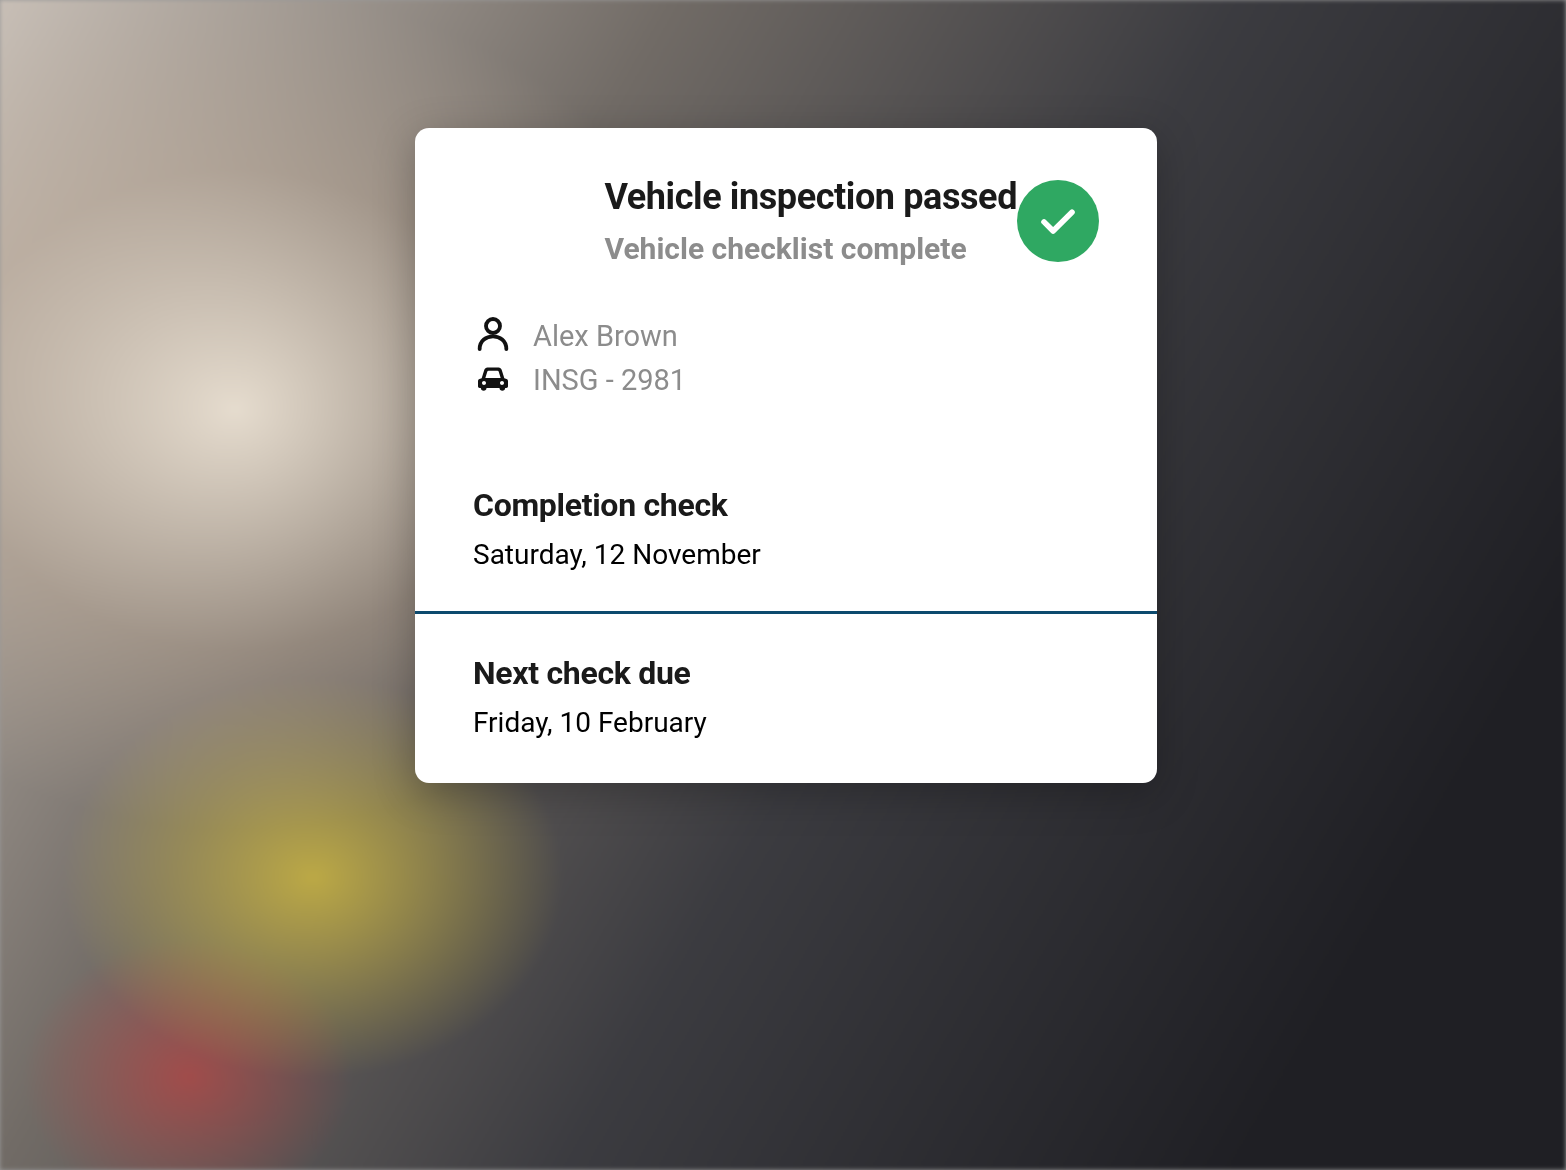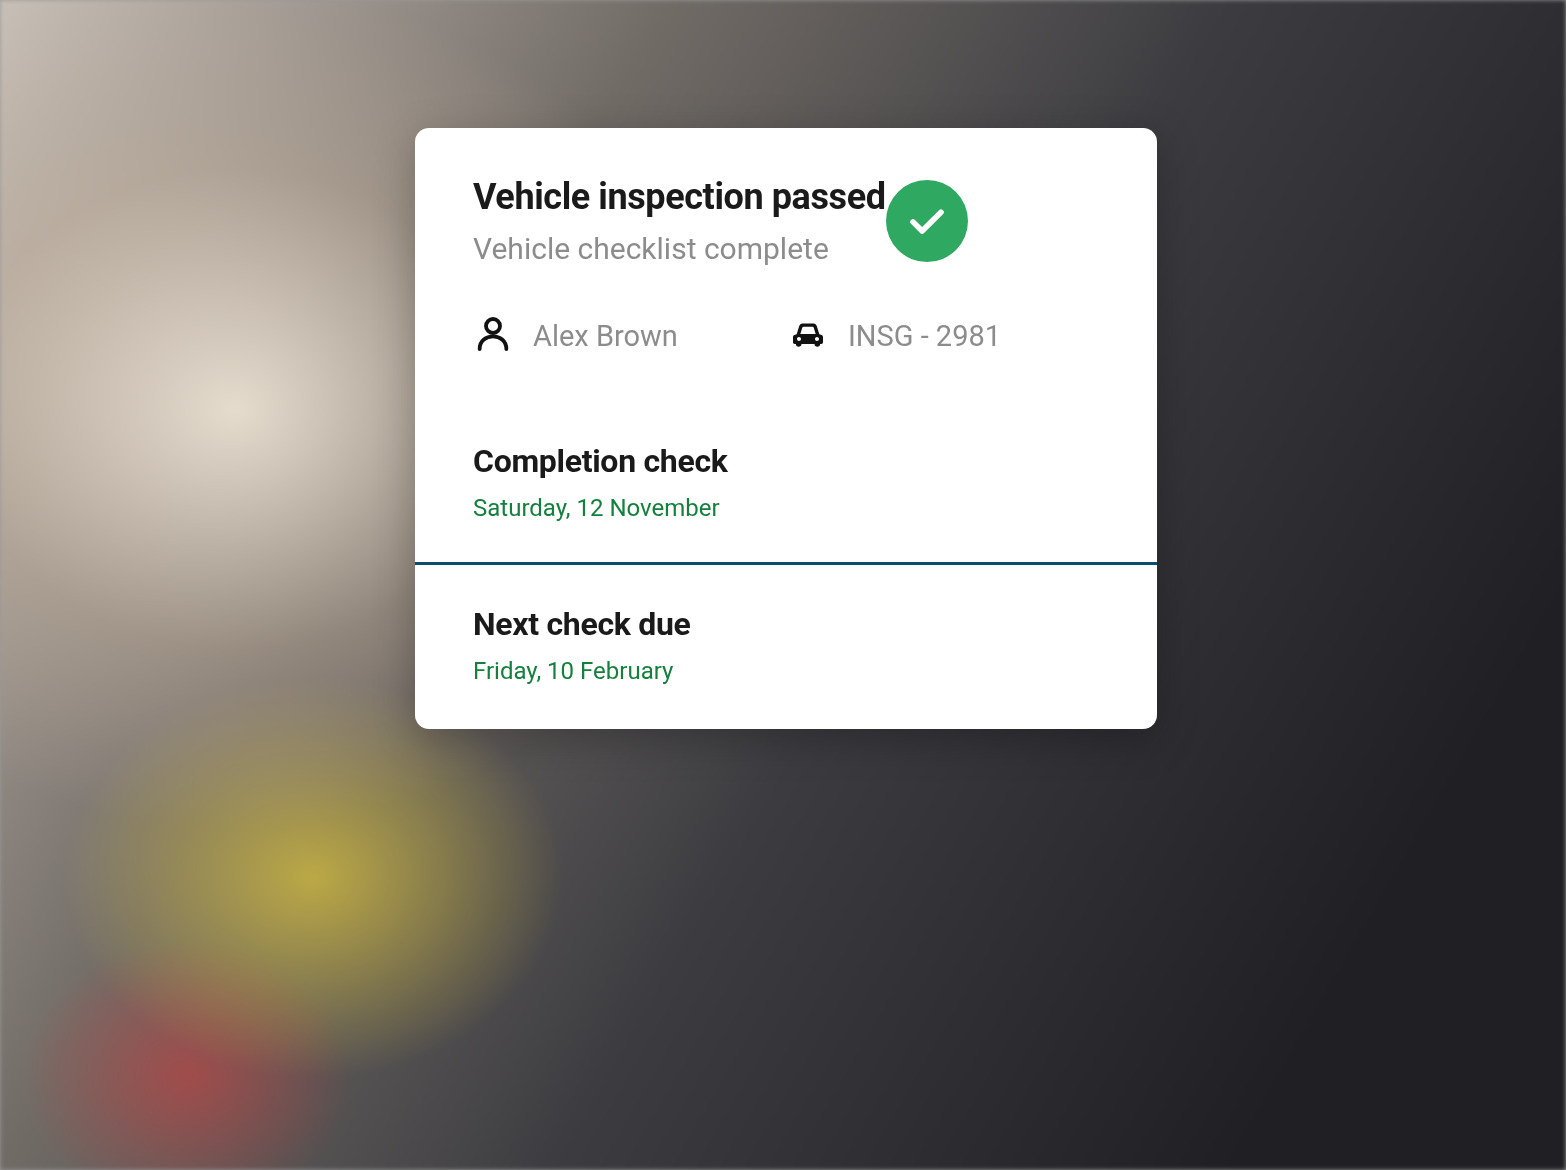--- a/index.html
+++ b/index.html
@@ -31,54 +31,54 @@
       border-radius: 14px;
       box-shadow: 0 10px 40px rgba(0,0,0,0.25);
       overflow: hidden;
     }
     .section {
       padding: 48px 58px 48px 58px;
     }
     .section + .section { border-top: 3px solid #0c4a6e; }
     .top-section {
       display: flex;
-      justify-content: flex-start;
+      justify-content: flex-end;
       align-items: flex-start;
       padding-bottom: 0;
     }
     .title {
       font-size: 36px;
       font-weight: 700;
       color: #1a1a1a;
       letter-spacing: -0.4px;
       line-height: 1.2;
     }
     .subtitle {
       font-size: 30px;
       color: #8c8c8c;
       margin-top: 12px;
-      font-weight: 400;
+      font-weight: 700;
     }
     .check-badge {
       width: 82px;
       height: 82px;
       background: #2fa862;
       border-radius: 50%;
       display: flex;
       align-items: center;
       justify-content: center;
       flex-shrink: 0;
       margin-top: 4px;
     }
     .check-badge svg { width: 42px; height: 42px; }
     .meta-row {
       display: flex;
-      gap: 110px;
       margin-top: 48px;
       padding: 0 58px 44px 58px;
+      flex-direction: column;
     }
     .meta-item {
       display: flex;
       align-items: center;
       gap: 20px;
     }
     .meta-item svg {
       width: 40px;
       height: 40px;
       flex-shrink: 0;
@@ -87,22 +87,22 @@
       font-size: 29px;
       color: #8c8c8c;
     }
     .sec-title {
       font-size: 32px;
       font-weight: 700;
       color: #1a1a1a;
       letter-spacing: -0.3px;
     }
     .sec-val {
-      font-size: 24px;
-      color: #15803d;
+      font-size: 28px;
+      color: #000000;
       margin-top: 14px;
     }
     .mid { padding-top: 40px; padding-bottom: 40px; }
     .bot { padding-top: 40px; padding-bottom: 44px; }
   </style>
 </head>
 <body>
 
 <div class="bg"></div>
 

